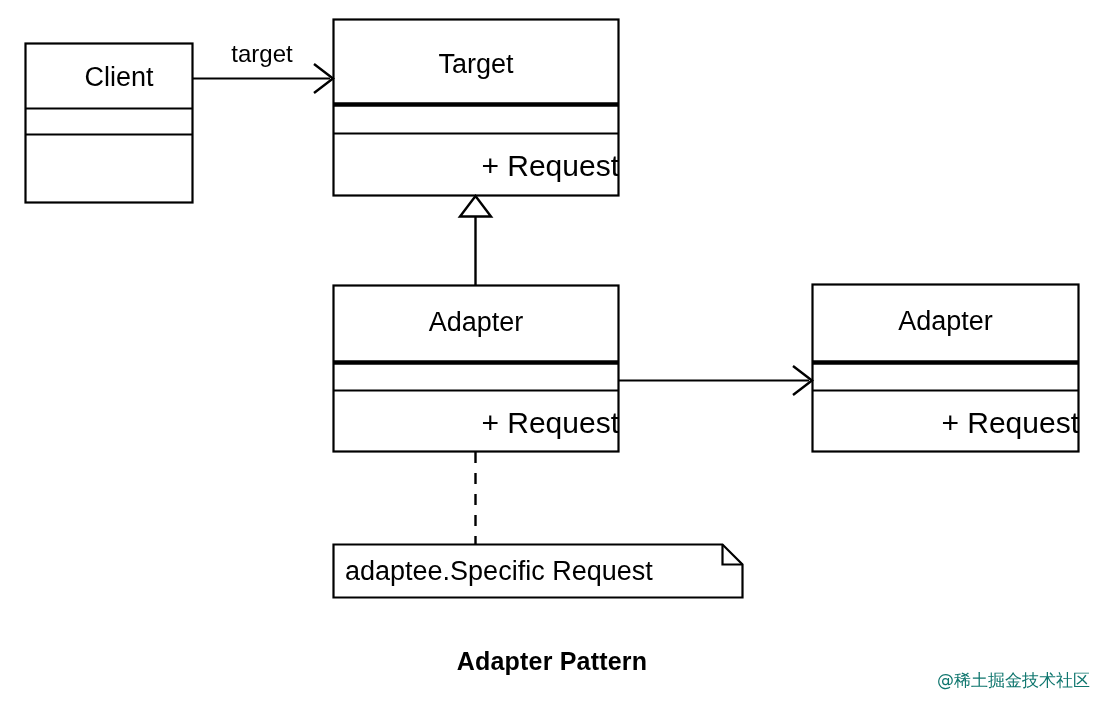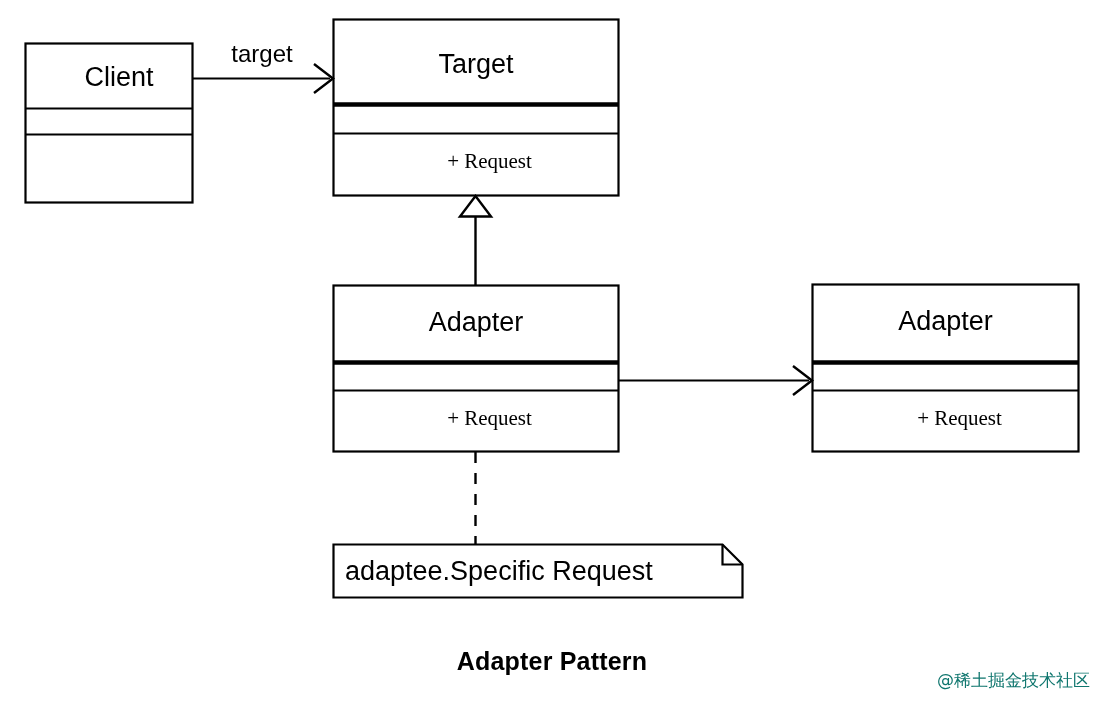--- a/index.html
+++ b/index.html
@@ -30,23 +30,22 @@
     position: absolute;
     color: #000000;
     white-space: pre;
     line-height: 1;
   }
   .class-title {
     font-size: 27px;
     text-align: center;
   }
   .class-member {
-    font-size: 21px;
-    text-align: center;
-    font-family: Liberation Serif, serif;
+    font-size: 30px;
+    text-align: right;
   }
   .edge-label {
     font-size: 24px;
     text-align: center;
   }
   .note-text {
     font-size: 27px;
     text-align: left;
   }
   .diagram-title {

